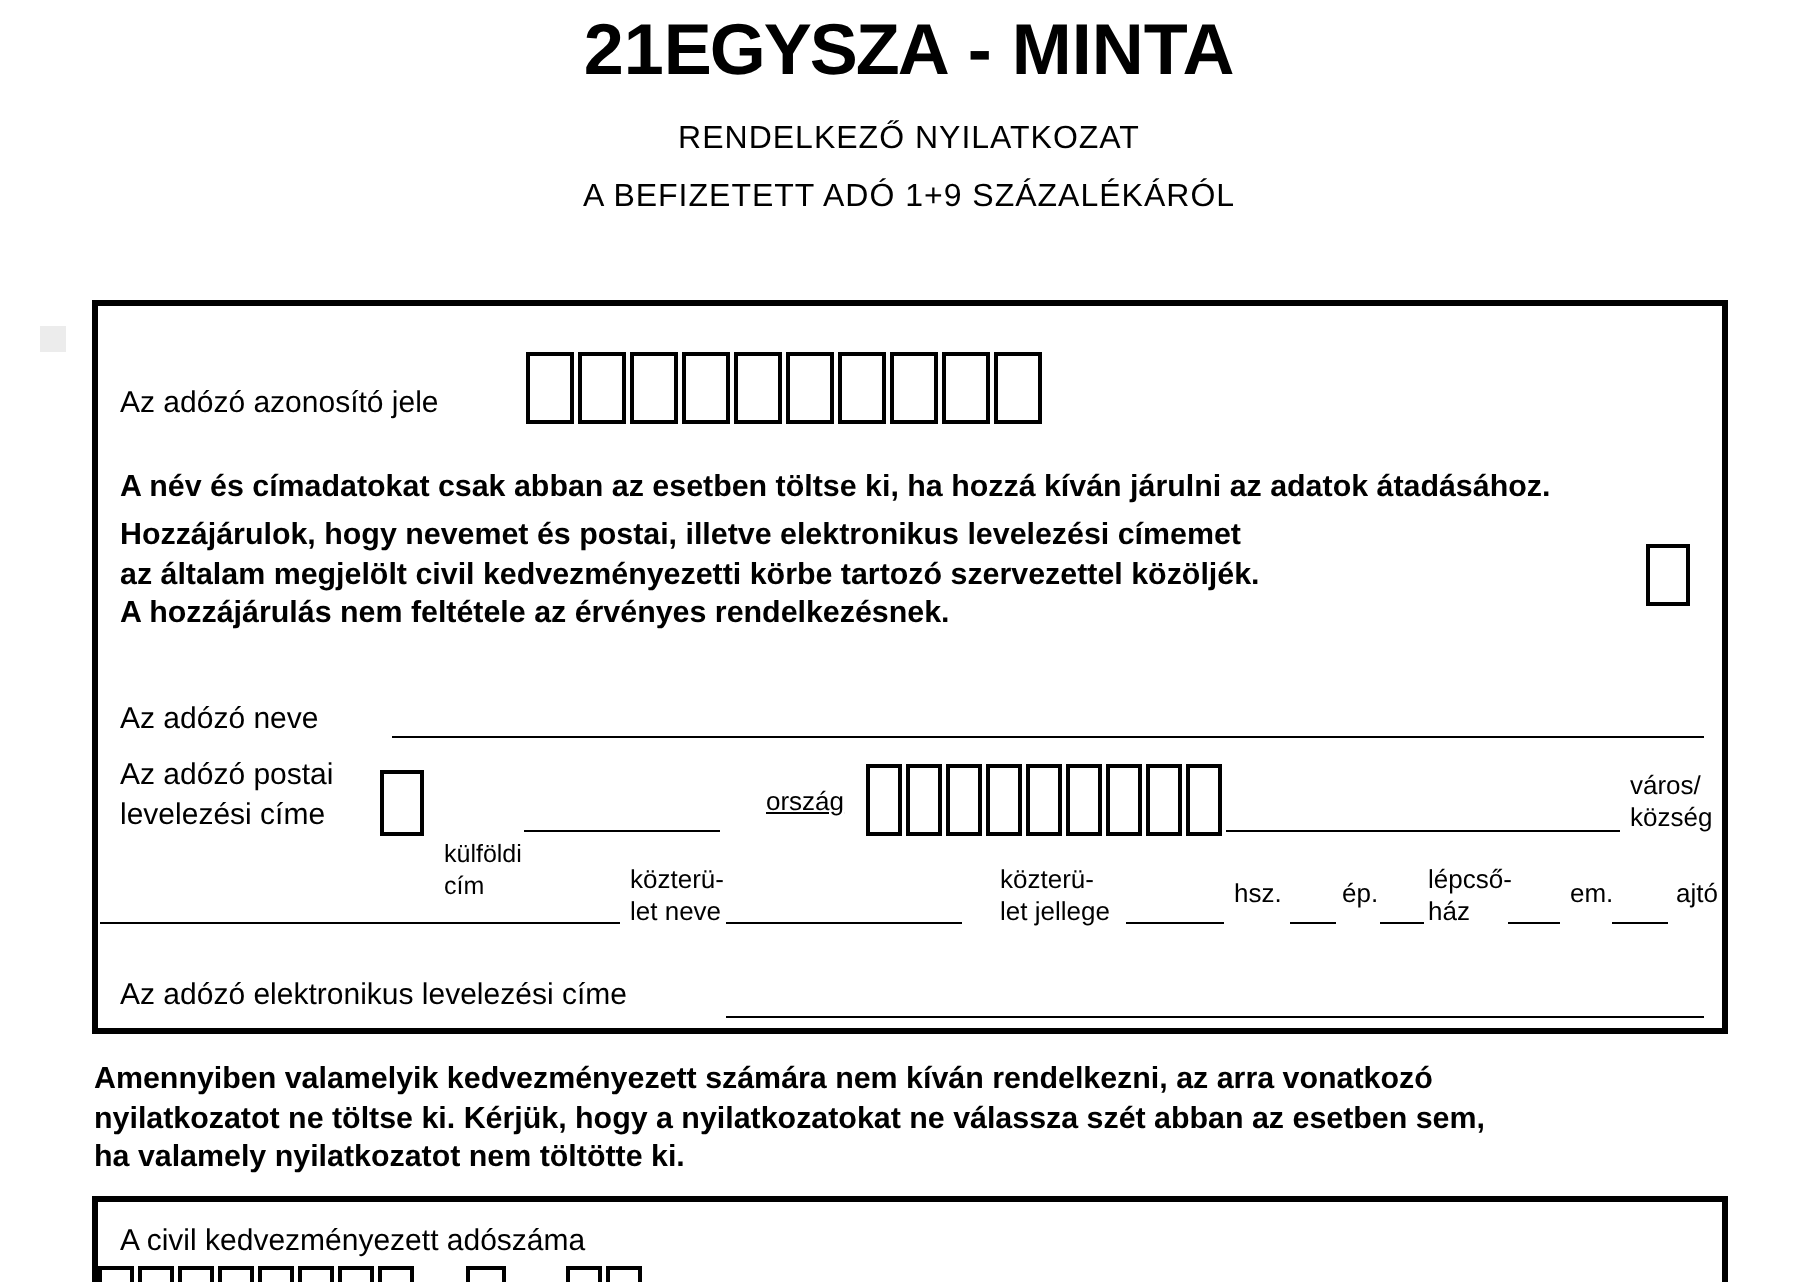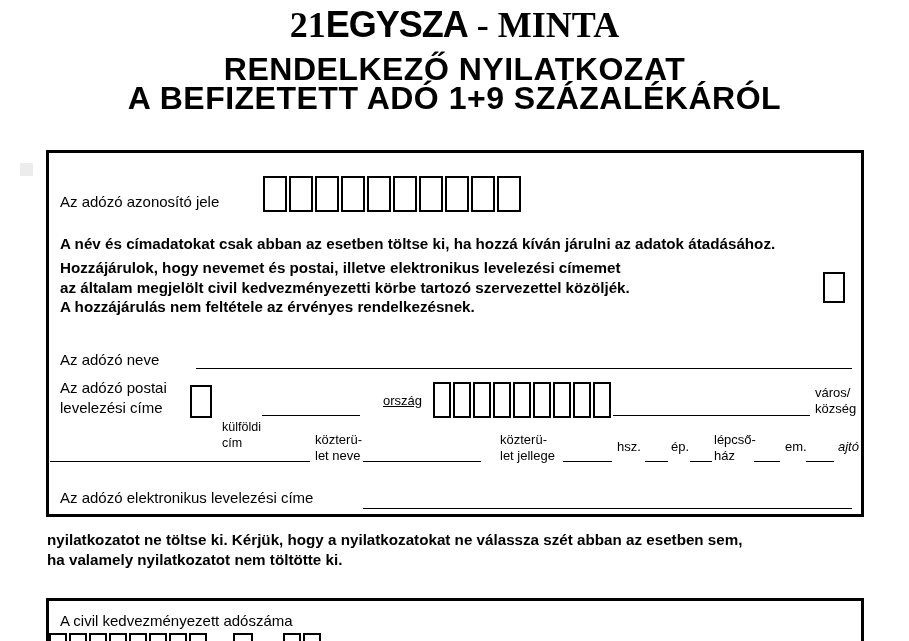--- a/index.html
+++ b/index.html
@@ -4,23 +4,23 @@
 <style>
   * { margin:0; padding:0; box-sizing:border-box; }
   html,body { width:909px; height:641px; background:#fff; color:#000; overflow:hidden; }
   body { font-family:"Liberation Sans", sans-serif; position:relative; }
 
   .abs { position:absolute; }
 
   
   .header { text-align:center; padding-top:5px; }
   .title { font-size:36px; font-weight:bold; line-height:40px; letter-spacing:0px; }
-  .title .serif { font-family:Liberation Serif, serif; }
+  .title .serif { font-family:Liberation Sans, sans-serif; }
   .title .sans  { font-family:"Liberation Sans", sans-serif; letter-spacing:-1px; }
-  .subtitle { font-size:32px; font-weight:bold; line-height:29px; margin-top:10px; letter-spacing:0.5px; }
+  .subtitle { font-size:16px; font-weight:normal; line-height:29px; margin-top:10px; letter-spacing:0.5px; }
 
   
   .marker { left:20px; top:163px; width:13px; height:13px; background:#ececec; }
 
   
   .formbox { left:46px; width:818px; border:3px solid #000; background:#fff; }
   .box-taxpayer { top:150px; height:367px; }
   .box-civil    { top:598px; height:90px; }
 
   .label   { font-size:15px; white-space:nowrap; }
@@ -131,27 +131,28 @@
   <div class="abs wline" style="left:596px; top:308px; width:23px;"></div>
   <div class="abs md" style="left:622px; top:286px;">ép.</div>
   <div class="abs wline" style="left:641px; top:308px; width:22px;"></div>
   <div class="abs md" style="left:665px; top:279px;">
     <div>lépcső-</div>
     <div>ház</div>
   </div>
   <div class="abs wline" style="left:705px; top:308px; width:26px;"></div>
   <div class="abs md" style="left:736px; top:286px;">em.</div>
   <div class="abs wline" style="left:757px; top:308px; width:28px;"></div>
-  <div class="abs md" style="left:789px; top:286px;font-style:italic;">ajtó</div>
+  <div class="abs md" style="left:789px; top:286px;">ajtó</div>
 
   <div class="abs label" style="left:11px; top:336px;">Az adózó elektronikus levelezési címe</div>
   <div class="abs wline" style="left:314px; top:355px; width:489px;"></div>
 </div>
 
 <div class="abs instruction">
+  <div class="bold-line">Amennyiben valamelyik kedvezményezett számára nem kíván rendelkezni, az arra vonatkozó</div>
   <div class="bold-line">nyilatkozatot ne töltse ki. Kérjük, hogy a nyilatkozatokat ne válassza szét abban az esetben sem,</div>
   <div class="bold-line">ha valamely nyilatkozatot nem töltötte ki.</div>
 </div>
 
 <div class="abs formbox box-civil">
   <div class="abs label" style="left:11px; top:11px;">A civil kedvezményezett adószáma</div>
   <div class="abs cells cells-civil" style="left:0px; top:32px;">
       <div class="cell"></div>
       <div class="cell"></div>
       <div class="cell"></div>

